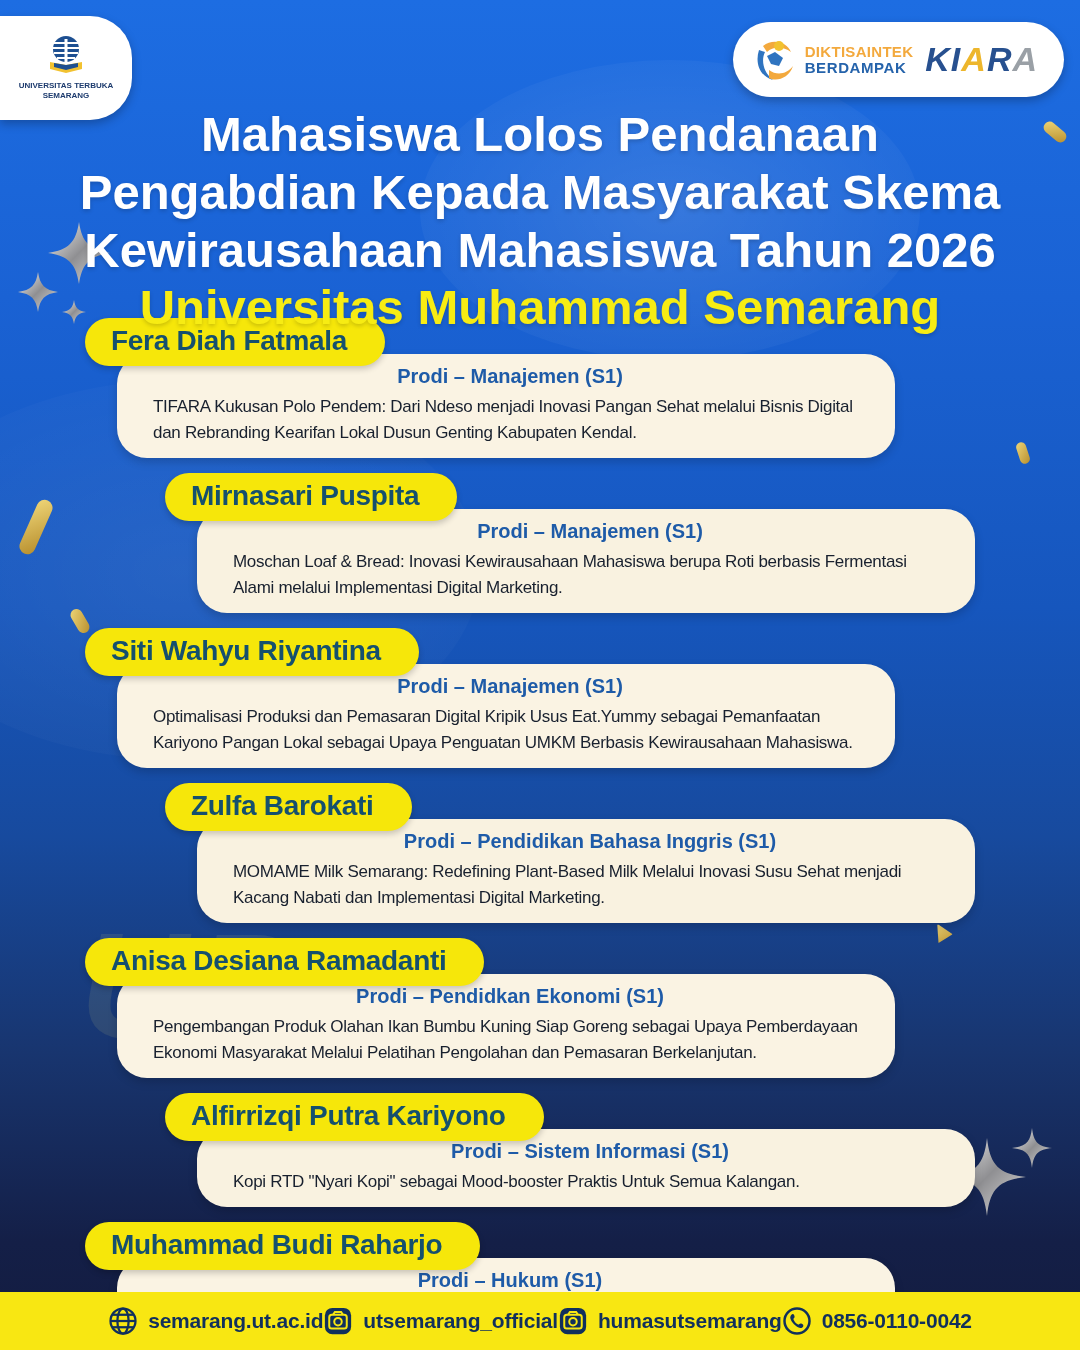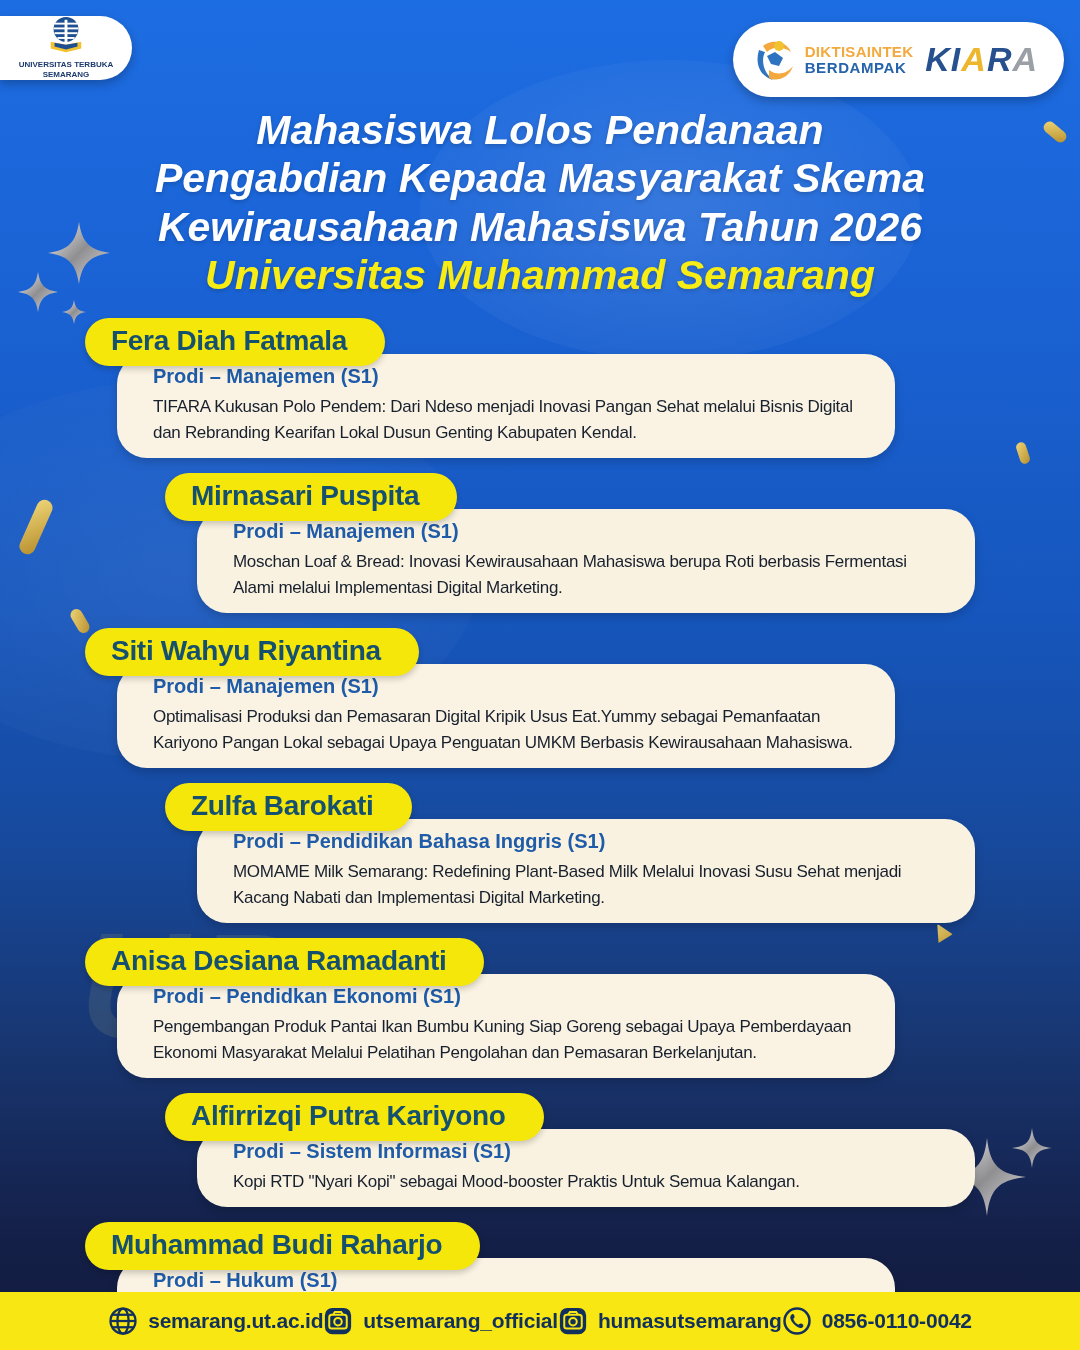--- a/index.html
+++ b/index.html
@@ -9,53 +9,53 @@
     background:linear-gradient(180deg,#1d6de2 0%, #1a62d4 22%, #1656bd 45%, #174a9e 62%, #18356f 78%, #141f47 92%, #131c40 100%);
   }
   .glow1 { position:absolute; width:500px; height:300px; left:420px; top:60px; border-radius:50%;
     background:radial-gradient(ellipse at center, rgba(255,255,255,0.12), rgba(255,255,255,0)); }
   .glow2 { position:absolute; width:600px; height:380px; left:-120px; top:380px; border-radius:50%;
     background:radial-gradient(ellipse at center, rgba(255,255,255,0.07), rgba(255,255,255,0)); }
   .bg-letters { position:absolute; left:80px; top:900px; font-size:150px; font-weight:bold;
     color:rgba(250,240,130,0.10); letter-spacing:6px; font-style:italic; }
 
   
-  .ut-badge { position:absolute; top:16px; left:0; width:132px; height:64px; background:#ffffff;
+  .ut-badge { position:absolute; top:16px; left:0; width:132px; height:104px; background:#ffffff;
     border-radius:0 42px 42px 0; display:flex; flex-direction:column; align-items:center; justify-content:center;
     box-shadow:0 4px 10px rgba(0,0,0,0.25); z-index:5; }
   .ut-badge .ut-text { font-size:8px; font-weight:bold; color:#1d3b6e; text-align:center; line-height:1.25; margin-top:2px; }
   .partner-badge { position:absolute; top:22px; right:16px; height:75px; background:#ffffff;
     border-radius:40px; display:flex; align-items:center; padding:0 26px 0 20px; gap:12px;
     box-shadow:0 4px 10px rgba(0,0,0,0.25); z-index:5; }
   .dikti-wrap { display:flex; align-items:center; gap:8px; }
   .dikti-text { display:flex; flex-direction:column; line-height:1.05; }
   .dikti-line1 { font-size:15px; font-weight:bold; color:#f3a93d; letter-spacing:0.3px; }
   .dikti-line2 { font-size:15px; font-weight:bold; color:#2563ab; letter-spacing:0.6px; }
   .kiara { font-size:34px; font-weight:bold; font-style:italic; letter-spacing:1px; display:flex; }
   .kiara span:nth-child(1){color:#27508f;} .kiara span:nth-child(2){color:#27508f;}
   .kiara span:nth-child(3){color:#edb62c;} .kiara span:nth-child(4){color:#27508f;}
   .kiara span:nth-child(5){color:#9aa0a6;}
 
   
   .title-block { position:absolute; top:106px; left:0; width:100%; text-align:center; z-index:4; }
-  .title-line { font-size:41px; line-height:1.18; font-weight:bold; font-style:italic; color:#ffffff;
+  .title-line { font-size:49px; line-height:1.18; font-weight:bold; color:#ffffff;
     text-shadow:0 2px 4px rgba(0,0,0,0.18); }
   .title-line.accent { color:#f7ec13; }
 
   
   .entries { position:absolute; top:318px; left:0; width:100%; display:flex; flex-direction:column; gap:15px; z-index:3; }
   .entry { position:relative; width:830px; margin-left:85px; }
   .entry.indent { margin-left:165px; }
   .pill { display:inline-block; background:#f6e70a; border-radius:28px; padding:7px 38px 9px 26px;
     position:relative; z-index:2; margin-bottom:-29px; box-shadow:0 3px 6px rgba(0,0,0,0.2); }
   .pill .name { font-size:28px; font-weight:bold; color:#15506e; letter-spacing:-0.3px; }
   .card { position:relative; z-index:1; margin-left:32px; width:778px; background:#faf3e3;
     border-radius:30px; padding:6px 28px 12px 36px; box-shadow:0 4px 10px rgba(0,0,0,0.18); }
   .entry:nth-child(even) .card { background:#f9f2e0; }
-  .prodi { text-align:left; font-size:20px; font-weight:bold; color:#1e5ba8; line-height:24px; margin-top:4px; }
+  .prodi { text-align:center; font-size:20px; font-weight:bold; color:#1e5ba8; line-height:24px; margin-top:4px; }
   .desc { margin-top:6px; font-size:17px; font-weight:normal; color:#18202e; line-height:26px; letter-spacing:-0.3px; }
 
   
   .footer { position:absolute; bottom:0; left:0; width:100%; height:58px; background:#f8e712;
     display:flex; align-items:center; justify-content:center; z-index:6; }
   .footer-item { display:flex; align-items:center; gap:10px; }
   .footer-item .label { font-size:21px; font-weight:bold; color:#11305c; letter-spacing:-0.2px; }
 
   
   .star { position:absolute; z-index:2; }
@@ -192,21 +192,21 @@
         <div class="desc">MOMAME Milk Semarang: Redefining Plant-Based Milk Melalui Inovasi Susu Sehat menjadi Kacang Nabati dan Implementasi Digital Marketing.</div>
       </div>
     </div>
 
     <div class="entry">
       <div class="pill">
         <span class="name">Anisa Desiana Ramadanti</span>
       </div>
       <div class="card">
         <div class="prodi">Prodi – Pendidkan Ekonomi (S1)</div>
-        <div class="desc">Pengembangan Produk Pantai Ikan Bumbu Kuning Siap Goreng sebagai Upaya Pemberdayaan Ekonomi Masyarakat Melalui Pelatihan Pengolahan dan Pemasaran Berkelanjutan.</div>
+        <div class="desc">Pengembangan Produk Olahan Ikan Bumbu Kuning Siap Goreng sebagai Upaya Pemberdayaan Ekonomi Masyarakat Melalui Pelatihan Pengolahan dan Pemasaran Berkelanjutan.</div>
       </div>
     </div>
 
     <div class="entry indent">
       <div class="pill">
         <span class="name">Alfirrizqi Putra Kariyono</span>
       </div>
       <div class="card">
         <div class="prodi">Prodi – Sistem Informasi (S1)</div>
         <div class="desc">Kopi RTD "Nyari Kopi" sebagai Mood-booster Praktis Untuk Semua Kalangan.</div>

